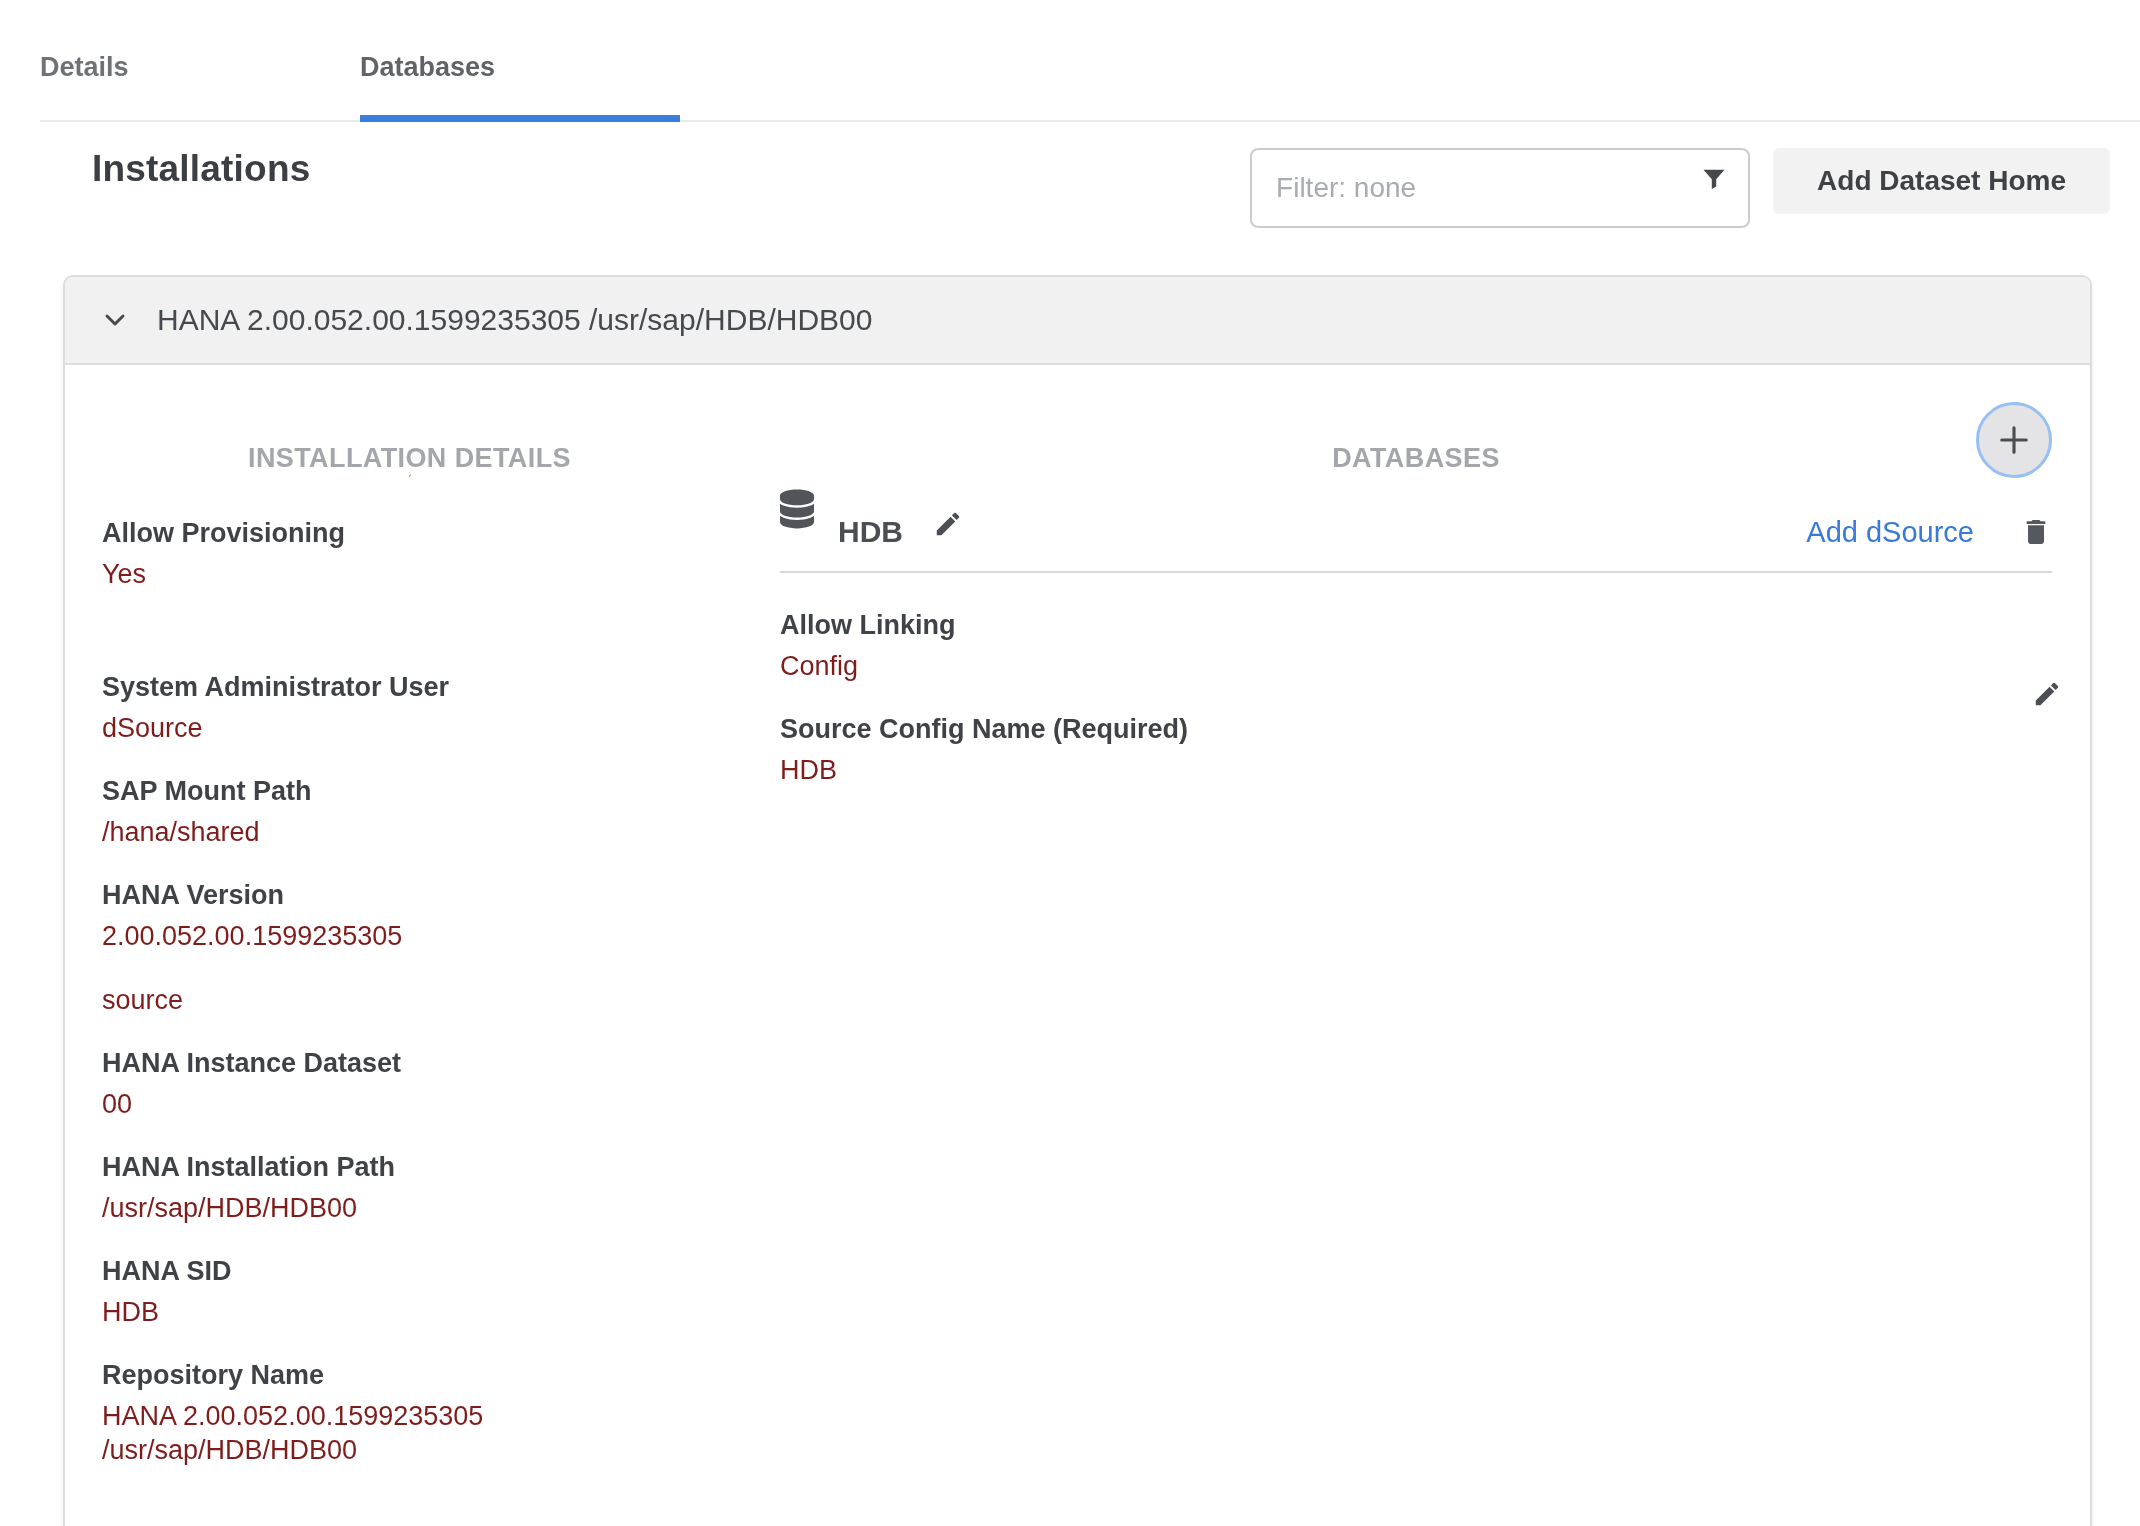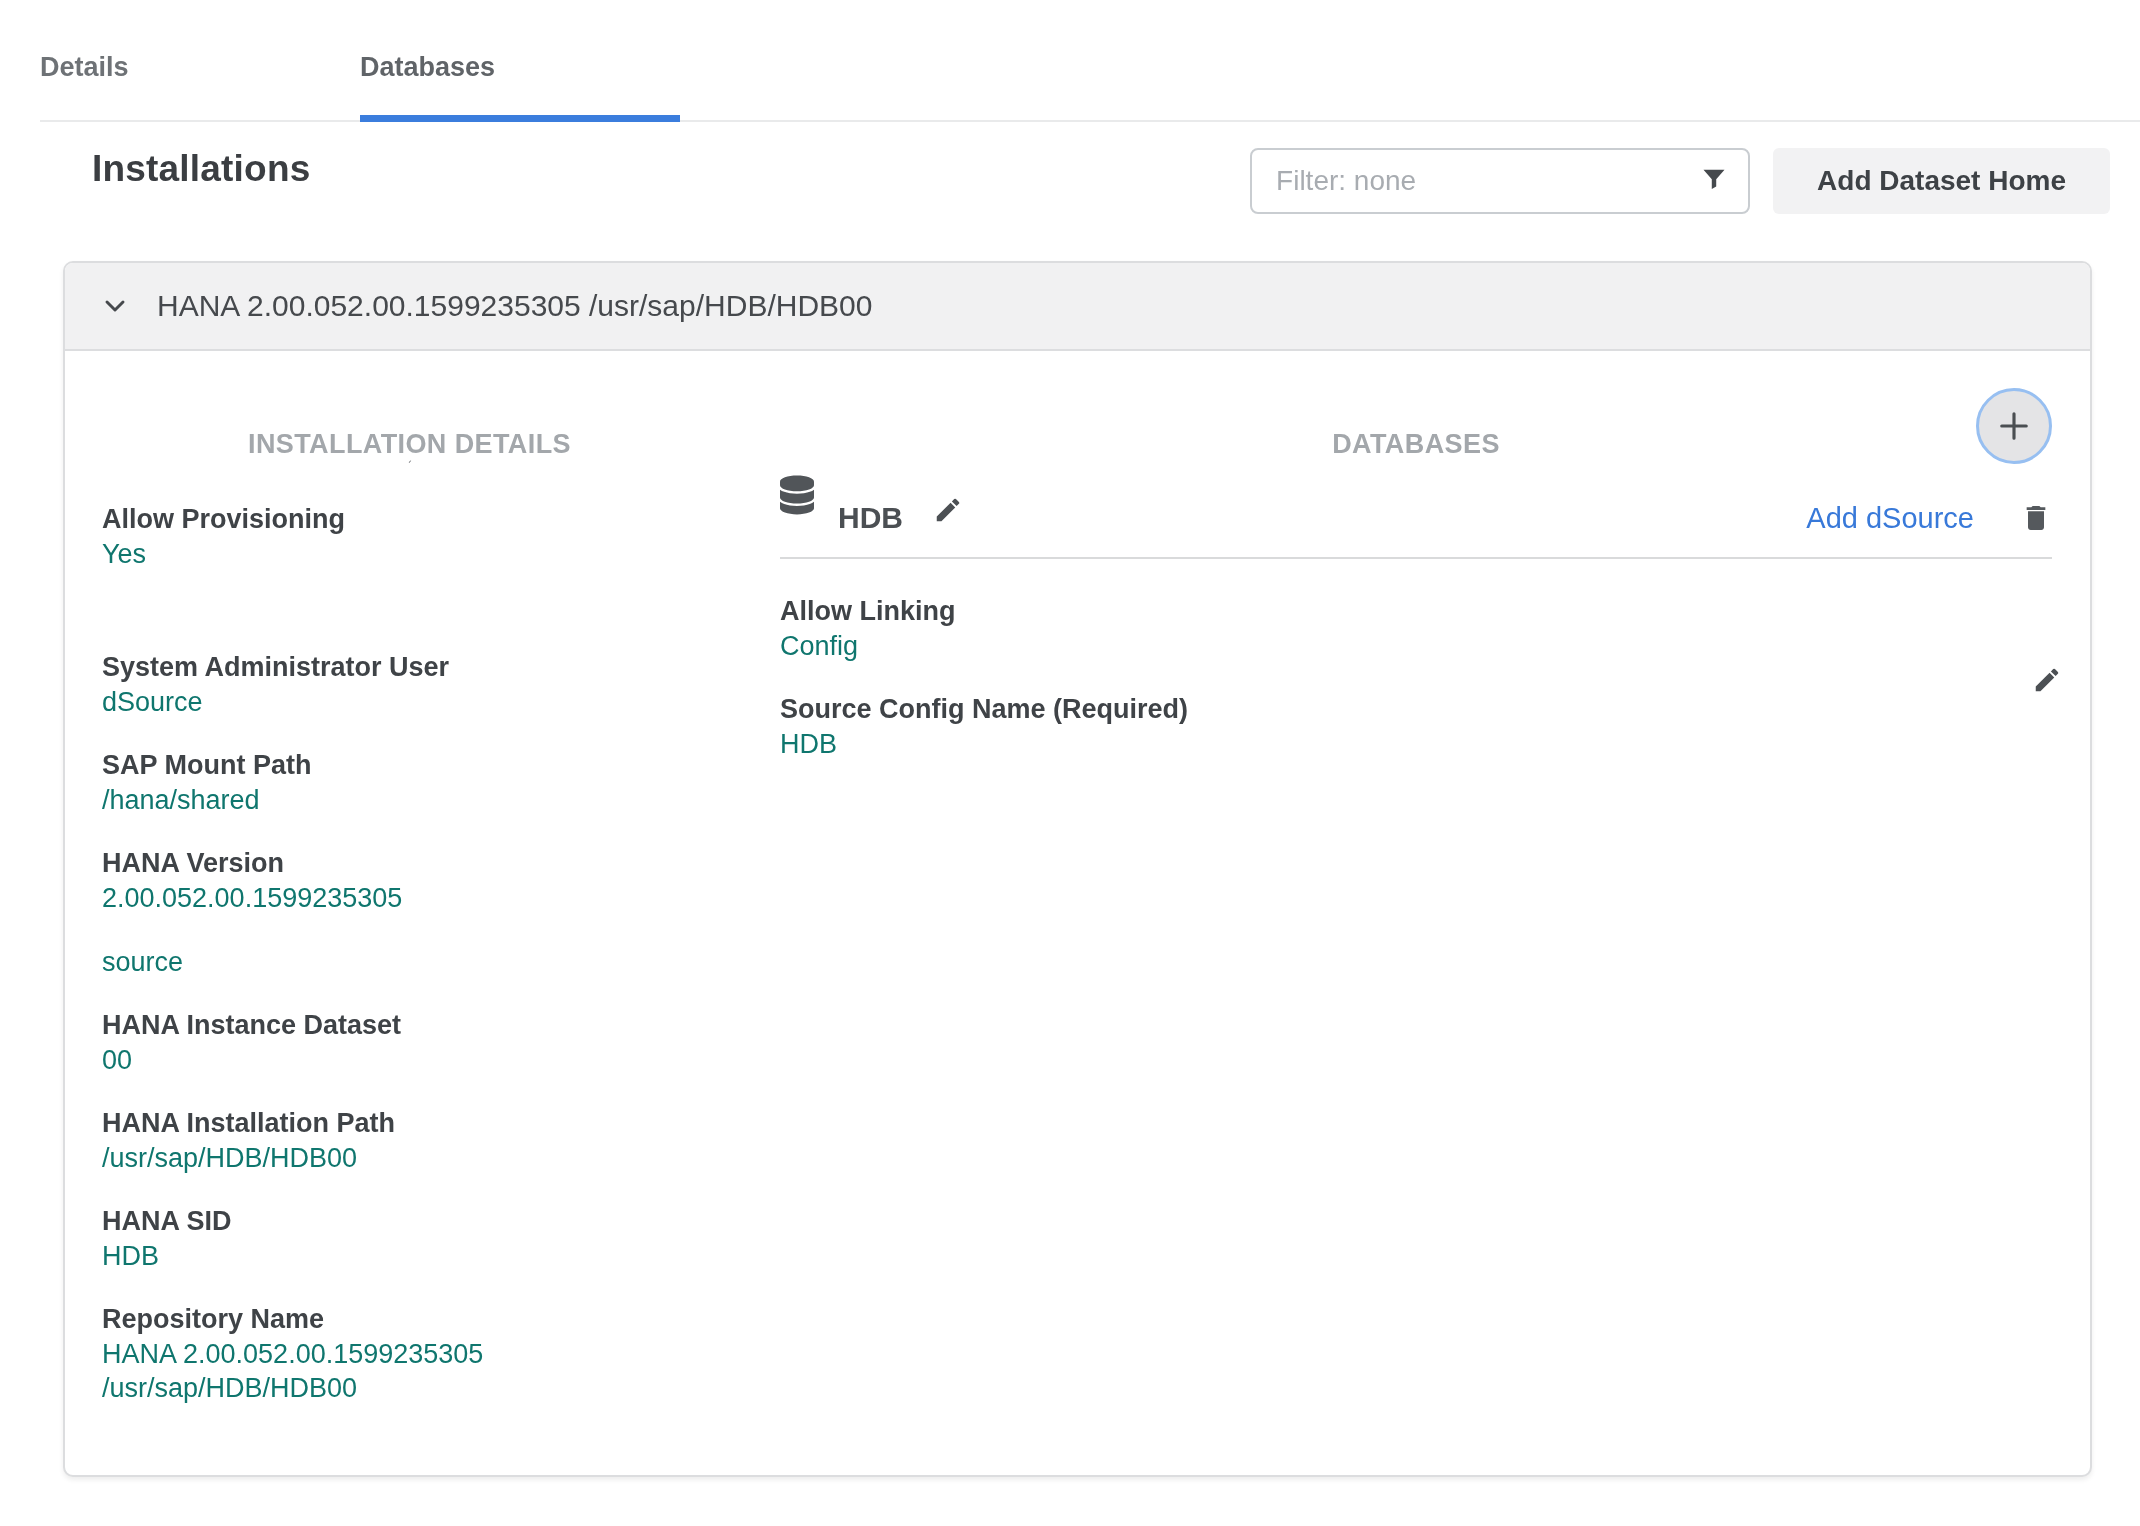--- a/index.html
+++ b/index.html
@@ -19,21 +19,21 @@
     font-size:27px; font-weight:700; color:#6e7276;
   }
   .tab.active { color:#606468; }
   .tab.active .tab-underline {
     position:absolute; left:0; right:0; bottom:-2px; height:7px; background:#3b7ddd;
   }
 
   
   .header-row { display:flex; margin:26px 30px 0 92px; }
   .page-title { flex:1; font-size:37px; font-weight:700; color:#3b3e42; letter-spacing:.2px; }
-  .filter-box { position:relative; width:500px; height:66px; }
+  .filter-box { position:relative; width:500px; height:80px; }
   .filter-box input {
     width:100%; height:100%; border:2px solid #c9cdd1; border-radius:8px;
     font-family:inherit; font-size:28px; color:#4b4f54; padding:0 74px 0 24px; outline:none; background:#fff;
   }
   .filter-box input::placeholder { color:#a8acb1; }
   .funnel { position:absolute; right:22px; top:17px; }
   .btn-add-home {
     height:66px; margin-left:23px; padding:0 44px; border:none; border-radius:6px;
     background:#f2f2f3; font-family:inherit; font-size:28px; font-weight:700; color:#3e4246; cursor:pointer;
   }
@@ -55,21 +55,21 @@
   .right-col { flex:1; margin-left:63px; padding-right:38px; position:relative; }
 
   .section-head {
     display:flex; align-items:center; justify-content:space-between;
     height:34px; font-size:27px; font-weight:700; color:#a3a7ab; letter-spacing:.4px;flex-direction:column;
   }
   .fields { margin-top:40px; }
   .field { margin-bottom:30px; }
   .field.extra-gap { margin-bottom:80px; }
   .flabel { font-size:27px; line-height:33px; font-weight:700; color:#3f4347; }
-  .fvalue { font-size:27px; line-height:34px; color:#0f766e; margin-top:1px; max-width:540px; }
+  .fvalue { font-size:27px; line-height:34px; color:#7f1d1d; margin-top:7px; max-width:540px; }
 
   
   .db-row { display:flex; justify-content:space-between; margin-top:12px; }
   .db-left { display:flex; align-items:flex-start; }
   .db-name { font-size:30px; font-weight:700; color:#4b4f53; margin:26px 0 0 24px; }
   .db-edit { margin:20px 0 0 30px; cursor:pointer; }
   .db-right { display:flex; align-items:center; gap:46px; margin-top:26px; }
   .add-dsource { font-size:29px; color:#3879d9; text-decoration:none; cursor:pointer; }
   .divider { border-bottom:2px solid #d9dadb; margin-top:22px; }
   .right-col .fields { margin-top:36px; }

